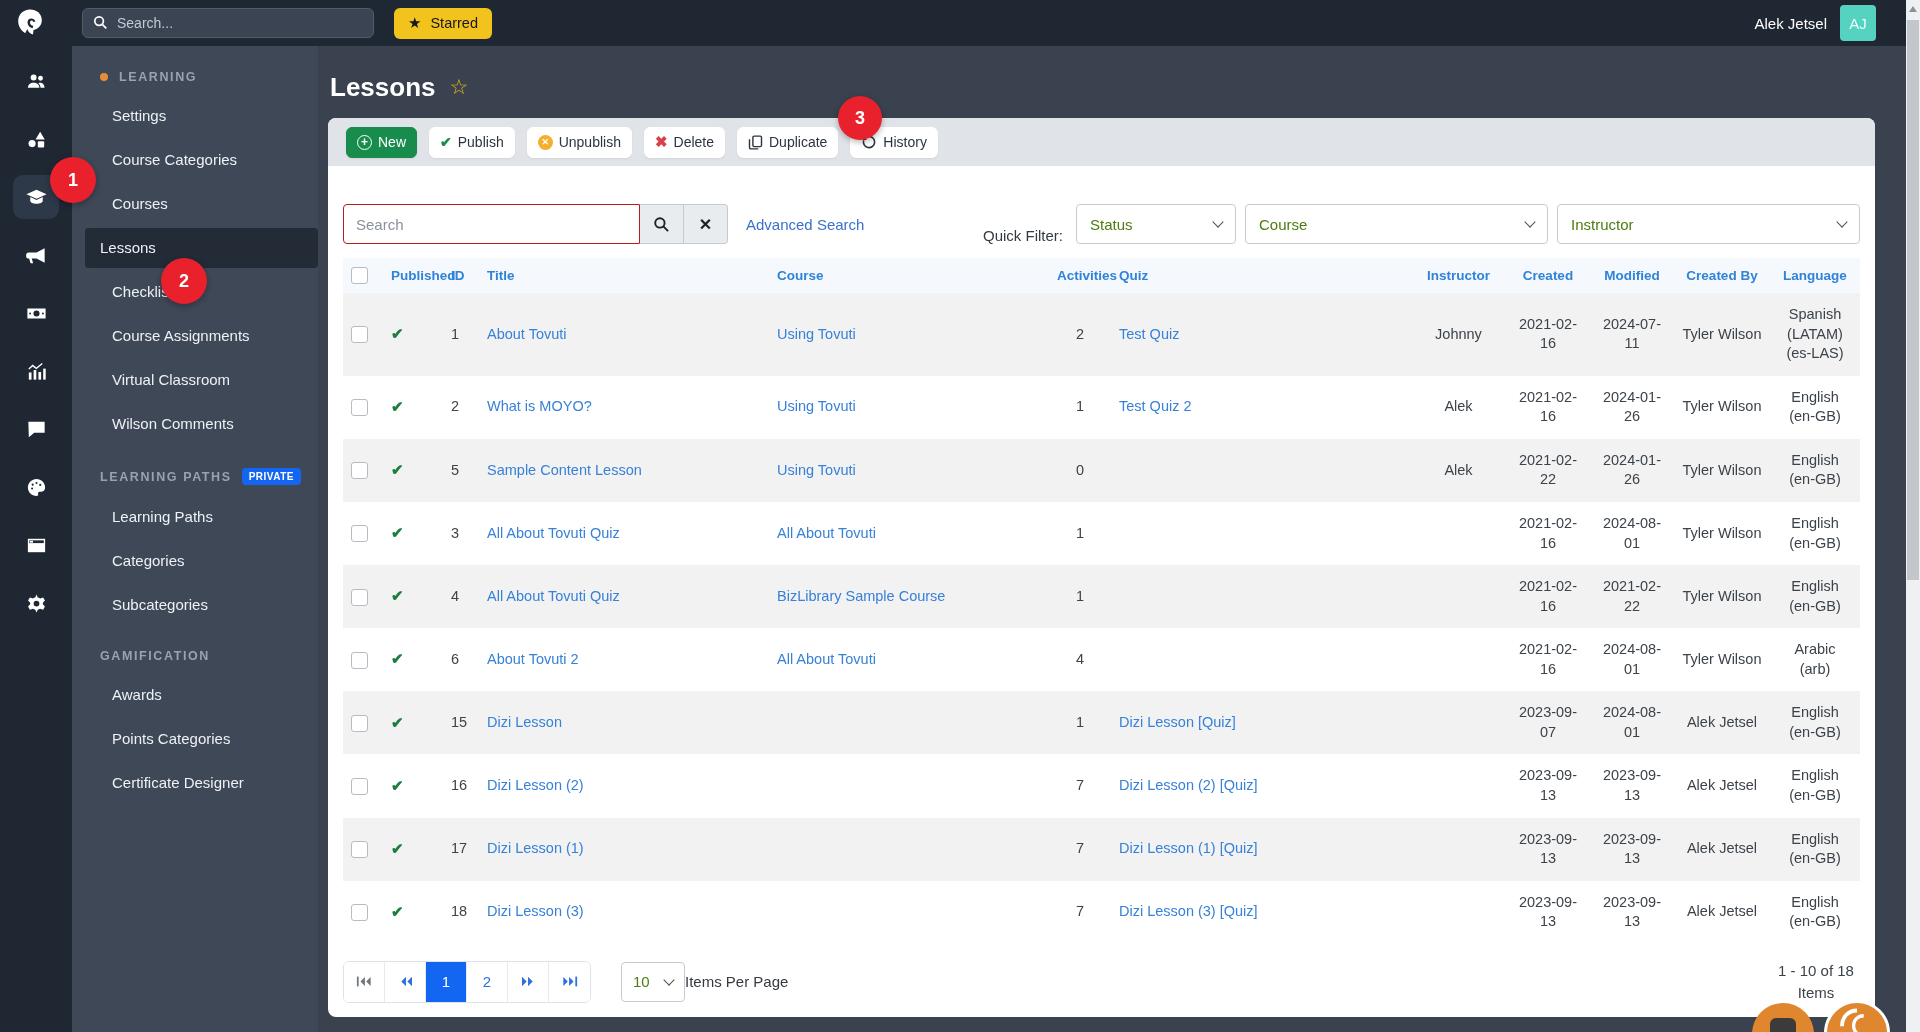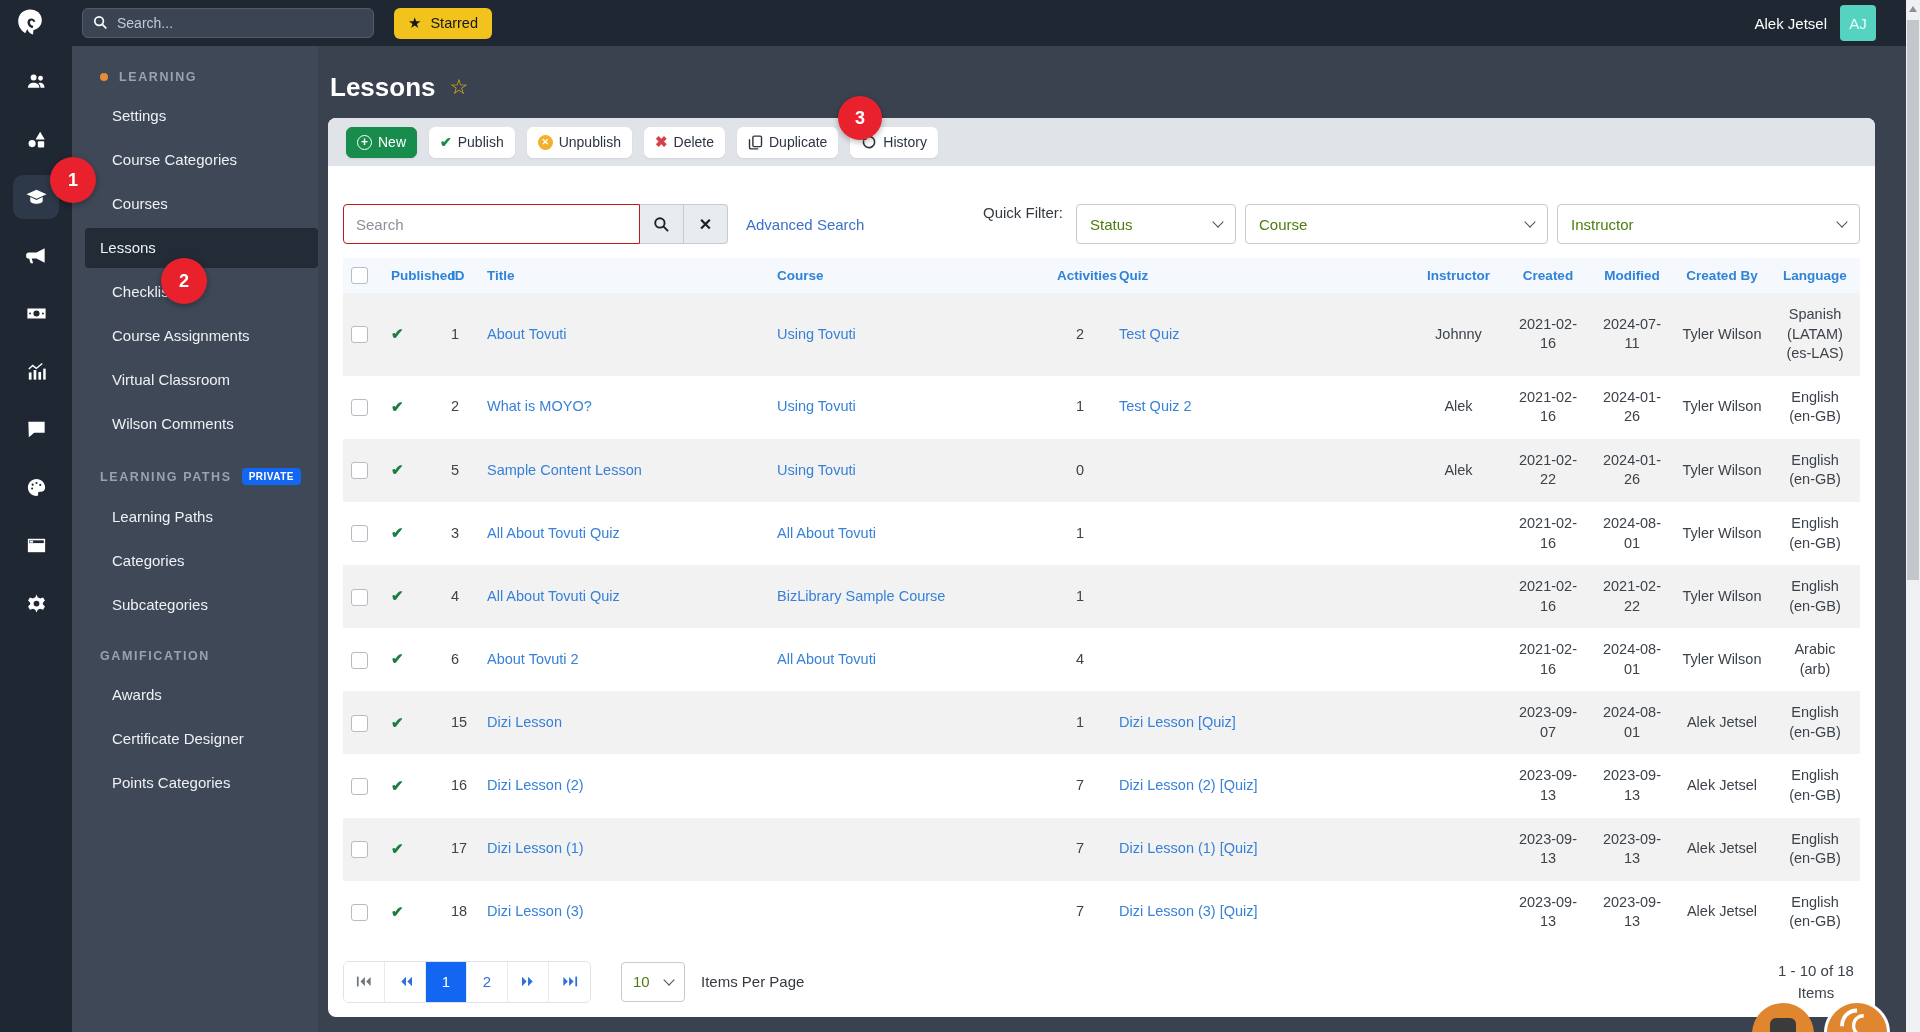--- a/index.html
+++ b/index.html
@@ -69,21 +69,21 @@
   .filter-row { display:flex; align-items:center; padding:0 15px; margin-top:38px; }
   .search-group { display:flex; }
   .search-input { width:297px; height:40px; border:1px solid #b91c1c; border-radius:4px 0 0 4px;
                   padding:0 12px; font-size:15px; color:#495057; font-family:inherit; }
   .search-input::placeholder { color:#8a9199; }
   .sg-btn { width:44px; height:40px; border:1px solid #c6cbd1; border-left:none; background:#e9ecef;
             display:flex; align-items:center; justify-content:center; cursor:pointer; font-size:16px;
             font-weight:bold; color:#1c2126; }
   .sg-btn:last-child { border-radius:0 4px 4px 0; }
   .adv-link { color:#3b71ca; font-size:15px; margin-left:18px; cursor:pointer; }
-  .qf { margin-left:auto; display:flex; align-items:flex-start; gap:9px; }
+  .qf { margin-left:auto; display:flex; align-items:flex-end; gap:9px; }
   .qf-label { font-size:15px; color:#343a40; margin-right:4px; }
   .select { height:40px; border:1px solid #c6cbd1; border-radius:4px; background:#fff; display:flex;
             align-items:center; justify-content:space-between; padding:0 13px; font-size:15px;
             color:#4d7c0f; cursor:pointer; }
   .chev { width:8px; height:8px; border-right:1.8px solid #495057; border-bottom:1.8px solid #495057;
           transform:rotate(45deg); margin-top:-4px; flex:none; }
   .w-status { width:160px; } .w-course { width:303px; } .w-instructor { width:303px; }
 
   
   .table-wrap { padding:0 15px; margin-top:14px; }
@@ -105,21 +105,21 @@
                          border-radius:3px; background:#fff; cursor:pointer; vertical-align:middle; }
 
   
   .pagination-row { display:flex; align-items:center; padding:0 15px; margin-top:16px; }
   .pager { display:flex; border:1px solid #dfe3e7; border-radius:6px; overflow:hidden; }
   .pg-btn { min-width:41px; height:40px; display:flex; align-items:center; justify-content:center;
             background:#fff; border-right:1px solid #e7eaee; font-size:15px; color:#2f6fdd; cursor:pointer; }
   .pg-btn:last-child { border-right:none; }
   .pg-btn.active { background:#1266f1; color:#fff; }
   .pp-select { width:64px; height:40px; margin-left:30px; padding:0 11px; }
-  .pp-label { margin-left:16px; font-size:15px; color:#343a40; }
+  .pp-label { font-size:15px; color:#343a40; }
   .range-text { margin-left:auto; width:88px; text-align:center; font-size:15px; color:#3c434a; line-height:1.45; }
 
   
   .step-badge { position:absolute; width:46px; height:46px; border-radius:50%; background:#e8212d;
                 color:#fff; font-size:18px; font-weight:bold; display:flex; align-items:center;
                 justify-content:center; z-index:60; box-shadow:0 2px 6px rgba(0,0,0,.3); }
   #badge-1 { left:50px; top:157px; }
   #badge-2 { left:161px; top:258px; }
   #badge-3 { left:838px; top:96px; width:44px; height:44px; }
 
@@ -257,22 +257,22 @@
       </div>
       <div class="nav-item">Learning Paths</div>
       <div class="nav-item">Categories</div>
       <div class="nav-item">Subcategories</div>
     </div>
     <div class="nav-section">
       <div class="nav-header">
         <span>GAMIFICATION</span>
       </div>
       <div class="nav-item">Awards</div>
+      <div class="nav-item">Points Categories</div>
       <div class="nav-item">Certificate Designer</div>
-      <div class="nav-item">Points Categories</div>
     </div>
   </div>
 
 <div class="main">
   <div class="page-title-row">
     <span class="page-title">Lessons</span>
     <span class="fav-star">☆</span>
   </div>
 
   <div class="card">

